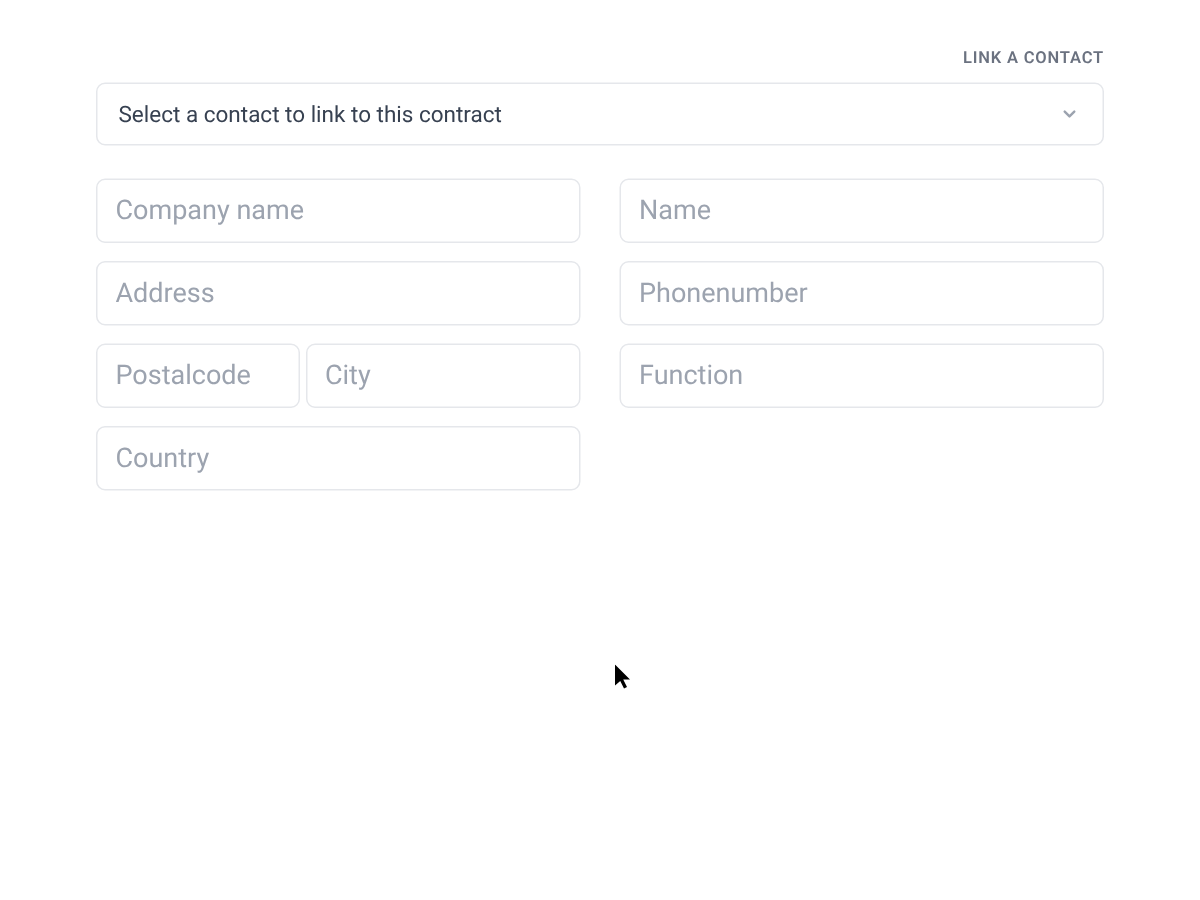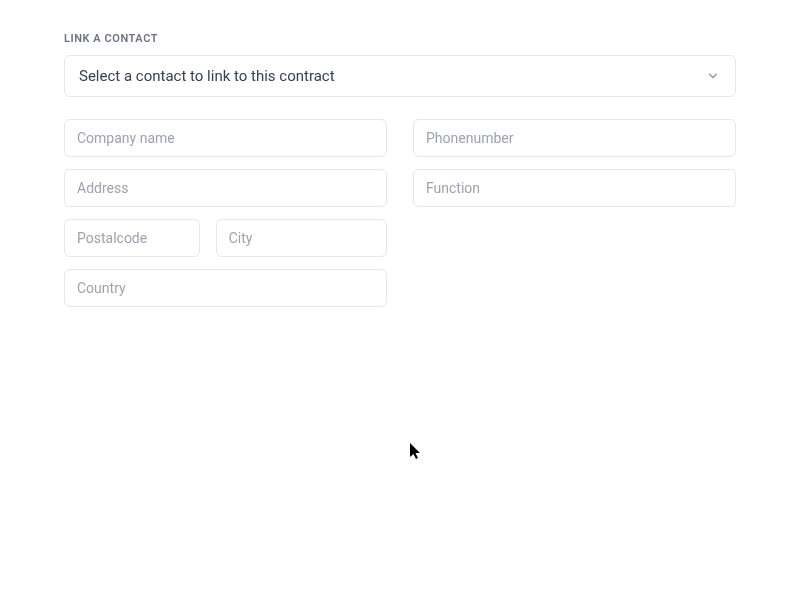--- a/index.html
+++ b/index.html
@@ -14,20 +14,21 @@
     .container {
       padding: 32px 64px;
     }
     .section-label {
       font-size: 11px;
       font-weight: 600;
       letter-spacing: 0.05em;
       color: #6b7280;
       text-transform: uppercase;
       margin-bottom: 10px;
+      text-align: right;
     }
     .dropdown {
       width: 100%;
       border: 1px solid #e5e7eb;
       border-radius: 6px;
       padding: 11px 14px;
       background: #fff;
       display: flex;
       align-items: center;
       justify-content: space-between;
@@ -48,34 +49,34 @@
       gap: 26px;
     }
     .col {
       flex: 1;
       display: flex;
       flex-direction: column;
       gap: 12px;
     }
     .row-inline {
       display: flex;
-      gap: 16px;
+      gap: 4px;
     }
     .row-inline > input:first-child {
       flex: 0 0 42%;
     }
     .row-inline > input:last-child {
       flex: 1;
     }
     input[type="text"] {
       width: 100%;
       border: 1px solid #e5e7eb;
       border-radius: 6px;
       padding: 10px 12px;
-      font-size: 14px;
+      font-size: 18px;
       font-family: inherit;
       color: #374151;
       background: #fff;
     }
     input[type="text"]::placeholder {
       color: #9ca3af;
     }
     .cursor {
       position: absolute;
       left: 410px;
@@ -103,20 +104,21 @@
       <input type="text" placeholder="Company name" style="">
       <input type="text" placeholder="Address" style="">
       <div class="row-inline">
         <input type="text" placeholder="Postalcode" style="">
         <input type="text" placeholder="City" style="">
       </div>
       <input type="text" placeholder="Country" style="">
     </div>
 
     <div class="col">
+      <input type="text" placeholder="Name" style="">
       <input type="text" placeholder="Phonenumber" style="">
       <input type="text" placeholder="Function" style="">
     </div>
   </div>
 </div>
 
 <div class="cursor">
   <svg width="14" height="18" viewBox="0 0 14 18">
     <path d="M0 0 L0 14 L3.5 11 L6 16 L8 15 L5.5 10 L10 10 Z" fill="#000000"></path>
   </svg>

